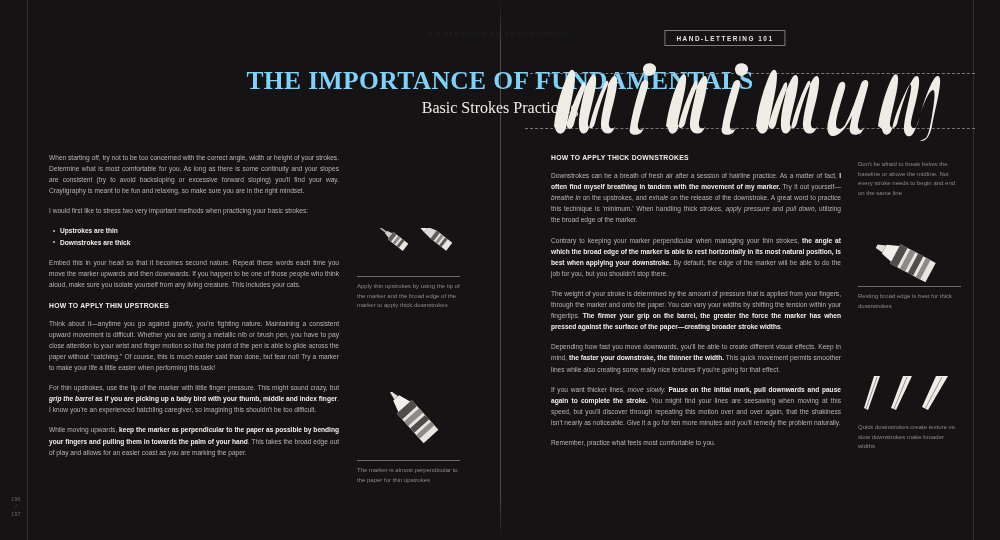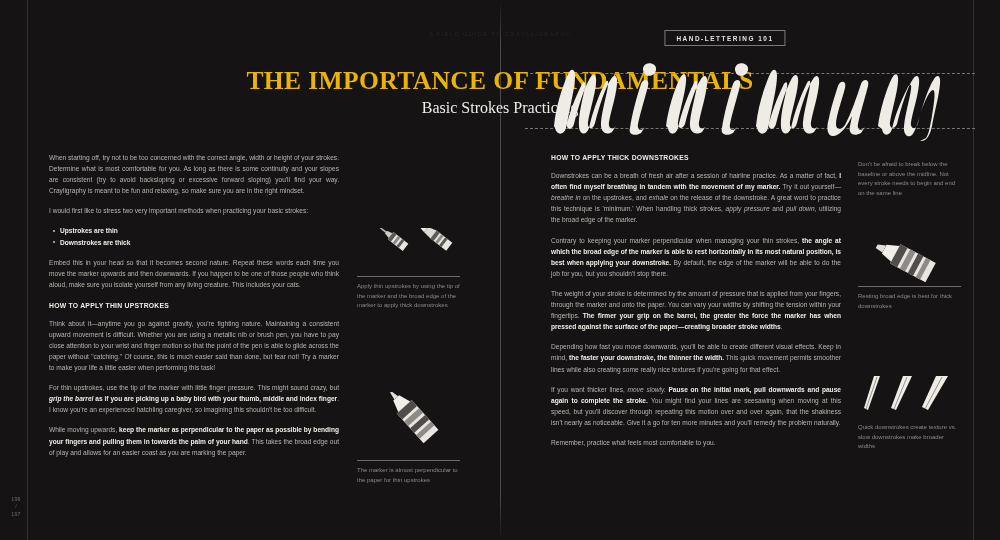--- a/index.html
+++ b/index.html
@@ -67,21 +67,21 @@
   .main-title {
     position: absolute;
     top: 66px;
     left: 0;
     right: 0;
     text-align: center;
     font-family: "Liberation Serif", serif;
     font-weight: bold;
     font-size: 25.5px;
     letter-spacing: .4px;
-    color: #eab308;
+    color: #7dd3fc;
   }
   .sub-title {
     position: absolute;
     top: 99px;
     left: 0;
     right: 0;
     text-align: center;
     font-family: "Liberation Serif", serif;
     font-size: 16px;
     color: #efebe6;

